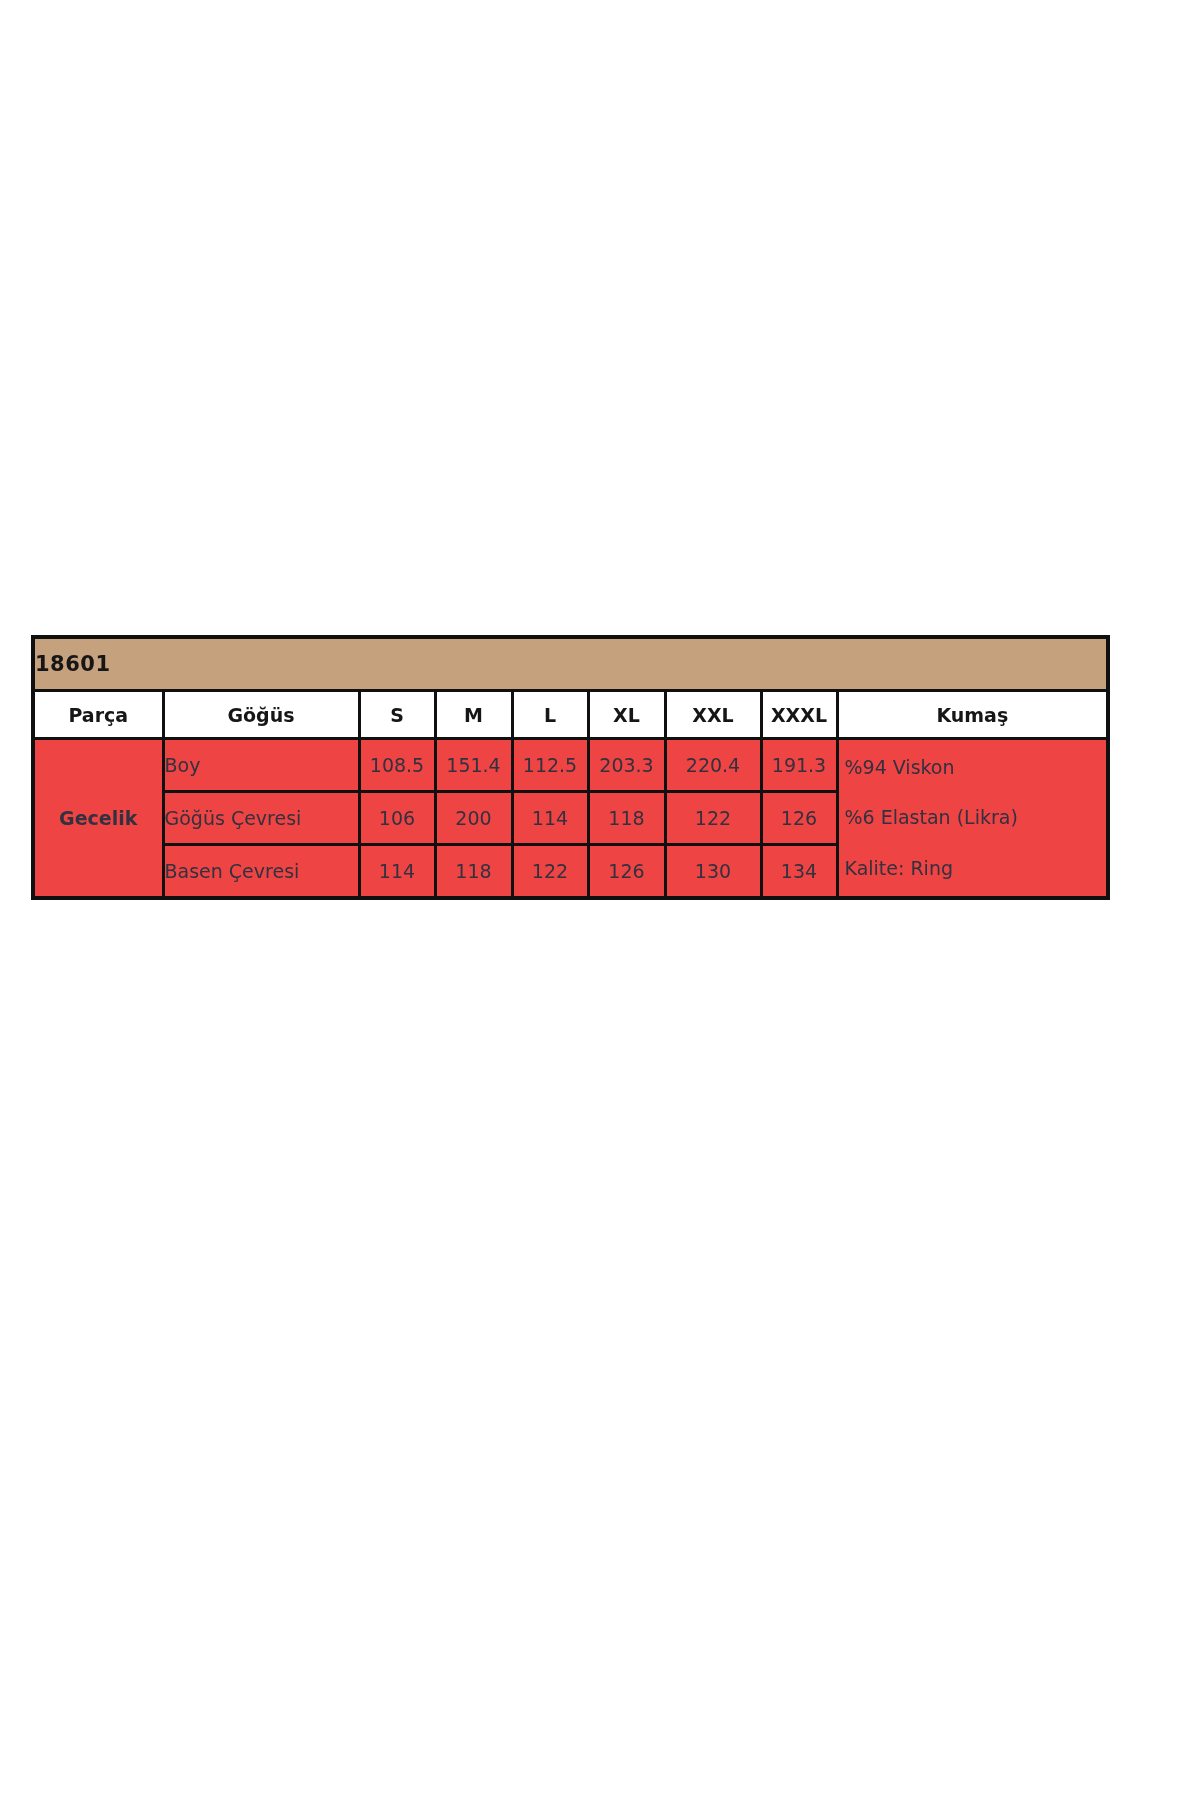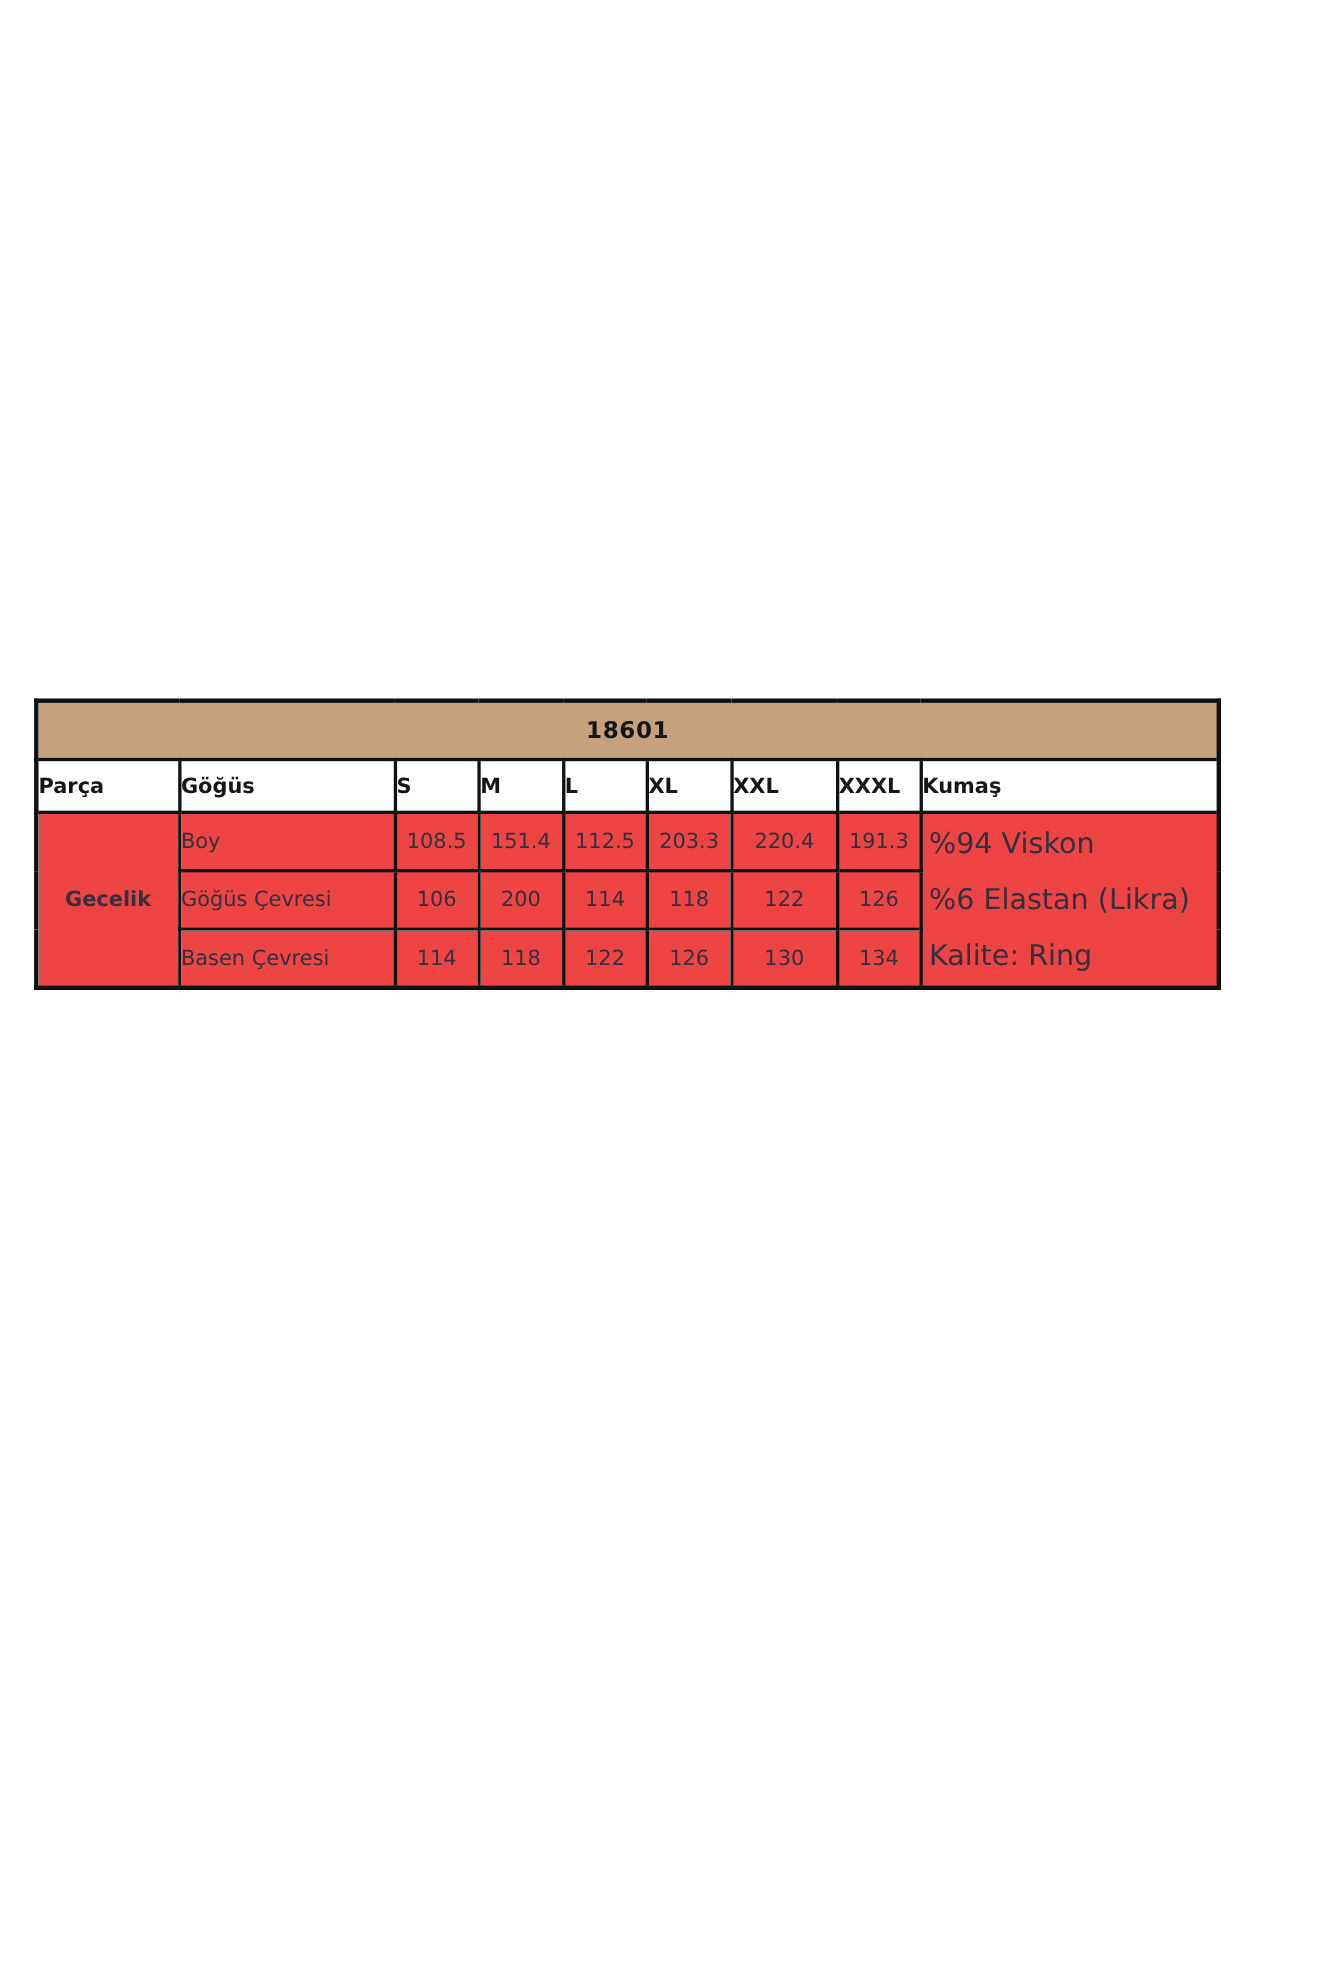--- a/index.html
+++ b/index.html
@@ -34,30 +34,31 @@
   col.c-m     { width: 77px; }
   col.c-l     { width: 76px; }
   col.c-xl    { width: 77px; }
   col.c-xxl   { width: 96px; }
   col.c-xxxl  { width: 76px; }
   col.c-kumas { width: 271px; }
 
   tr.title-row td {
     height: 50px;
     background: #c5a17e;
-    text-align: center;
+    text-align: left;
     vertical-align: middle;
     font-weight: 700;
     font-size: 21px;
     color: #161616;
     letter-spacing: 0.5px;
   }
   tr.head-row td {
     height: 45px;
     background: #ffffff;
+    text-align: center;
     vertical-align: middle;
     font-weight: 700;
     font-size: 19px;
     color: #161616;
   }
   td.tan {
     background: #c5a17e;
   }
   tr.data-row td {
     height: 50px;
@@ -84,21 +85,21 @@
     vertical-align: middle;
   }
   .fabric-stack {
     height: 152px;
     display: flex;
     flex-direction: column;
     justify-content: space-around;
     padding-left: 6px;
   }
   .fabric-stack div {
-    font-size: 26px;
+    font-size: 19px;
     color: #31313f;
     line-height: 1;
   }
 </style>
 </head>
 <body>
 
 <table class="size-chart">
   <colgroup>
     <col class="c-parca">

